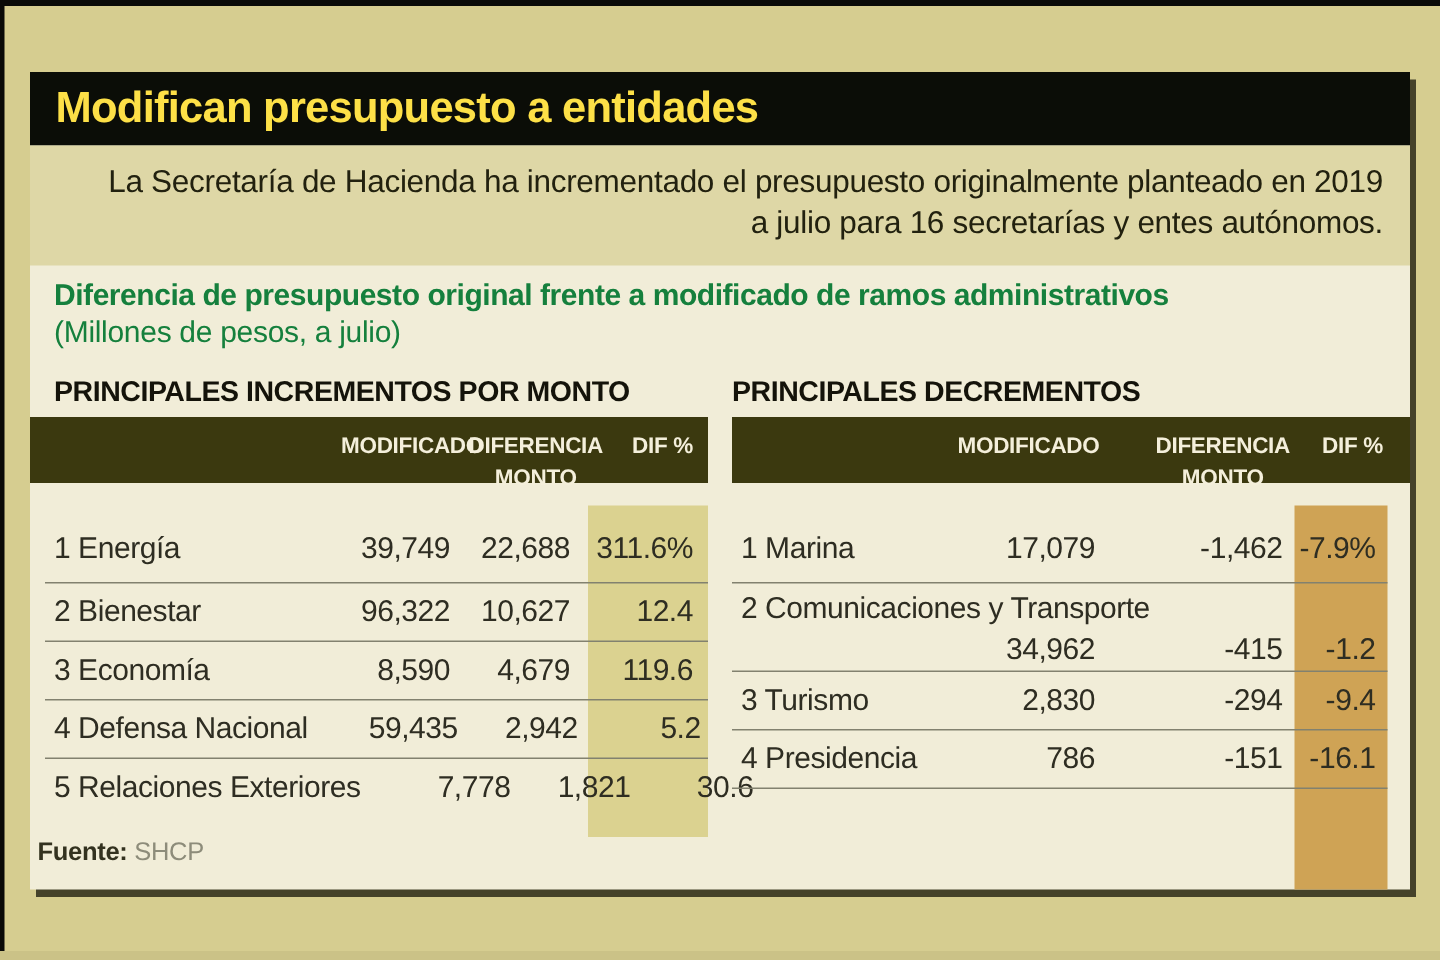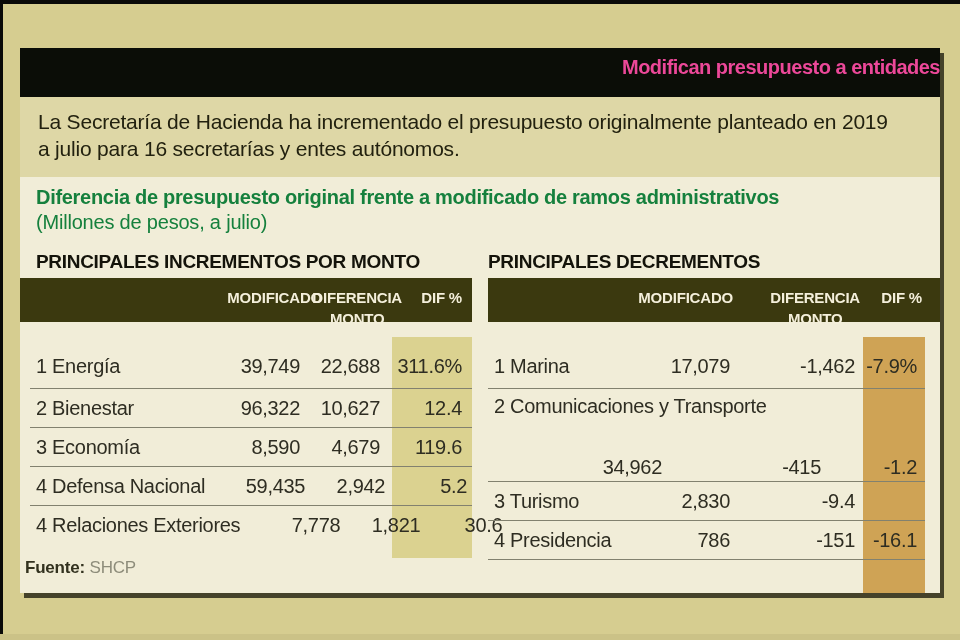--- a/index.html
+++ b/index.html
@@ -23,29 +23,29 @@
   .edge-left{position:absolute;left:0;top:0;width:3px;height:640px;background:#0a0a08;}
   .edge-bottom{position:absolute;left:0;top:634px;width:960px;height:6px;background:#cbc287;}
 
   .panel{
     position:absolute;left:20px;top:48px;width:920px;height:545px;
     background:var(--panel);
     box-shadow:4px 5px 0 #45422a;
   }
   .title-bar{position:absolute;left:0;top:0;width:920px;height:49px;background:#0b0d07;}
   .title-bar h1{
-    margin:0;padding:8px 0 0 17px;font-size:20px;font-weight:bold;
-    letter-spacing:-0.5px;color:#ec4899;text-align:right;
+    margin:0;padding:8px 0 0 17px;font-size:29px;font-weight:bold;
+    letter-spacing:-0.5px;color:#fde047;
   }
   .subhead{
     position:absolute;left:0;top:49px;width:920px;height:80px;background:var(--band);
     box-sizing:border-box;padding:11px 18px 0;
     font-size:21px;line-height:27px;letter-spacing:-0.2px;color:#22210f;
   }
-  .subhead span{display:block;}
+  .subhead span{display:block;text-align:right;}
   .note{position:absolute;left:16px;top:137px;color:#15803d;}
   .note .bold{display:block;font-size:20px;font-weight:bold;line-height:25px;letter-spacing:-0.3px;}
   .note .light{display:block;font-size:20px;line-height:25px;letter-spacing:-0.2px;}
 
   .section-title{
     position:absolute;top:203px;font-size:19px;font-weight:bold;
     letter-spacing:-0.3px;color:#14130a;white-space:nowrap;
   }
   #title-inc{left:16px;}
   #title-dec{left:468px;}
@@ -78,21 +78,21 @@
   #rows-dec .trow{grid-template-columns:1fr 120px 125px 62px;}
   .trow.first{padding-top:16px;padding-bottom:9px;}
   .trow.last{border-bottom:none;}
   .cell{white-space:nowrap;}
   .cell.num{text-align:right;}
   #rows-inc .name{padding-left:6px;}
   #rows-inc .num{padding-right:2px;}
   #rows-inc .dif{padding-right:10px;}
   #rows-dec .name{padding-left:6px;}
   #rows-dec .num{padding-right:8px;}
-  .trow.two-line{grid-template-rows:auto auto;padding-top:4px;padding-bottom:0;gap:34px;}
+  .trow.two-line{grid-template-rows:auto auto;padding-top:4px;padding-bottom:0;}
   .trow.two-line .name{grid-column:1 / -1;grid-row:1;}
   .trow.two-line .num{grid-row:2;line-height:28px;}
   .trow.two-line .cell:nth-child(2){grid-column:2;}
   .trow.two-line .cell:nth-child(3){grid-column:3;}
   .trow.two-line .cell:nth-child(4){grid-column:4;}
   .trow.two-line.last{padding-top:8px;}
 
   .source{position:absolute;left:5px;top:510px;font-size:17px;letter-spacing:-0.2px;}
   .source .lbl{font-weight:bold;color:#33321f;}
   .source .val{color:#8d8c7a;}
@@ -163,21 +163,21 @@
         <span class="cell num diferencia">4,679</span>
         <span class="cell num dif">119.6</span>
       </div>
       <div class="trow">
         <span class="cell name">4 Defensa Nacional</span>
         <span class="cell num modificado">59,435</span>
         <span class="cell num diferencia">2,942</span>
         <span class="cell num dif">5.2</span>
       </div>
       <div class="trow last">
-        <span class="cell name">4 Relaciones Exteriores</span>
+        <span class="cell name">5 Relaciones Exteriores</span>
         <span class="cell num modificado">7,778</span>
         <span class="cell num diferencia">1,821</span>
         <span class="cell num dif">30.6</span>
       </div>
     </div>
   <div class="rows" id="rows-dec">
       <div class="trow first">
         <span class="cell name">1 Marina</span>
         <span class="cell num modificado">17,079</span>
         <span class="cell num diferencia">-1,462</span>
@@ -185,20 +185,21 @@
       </div>
       <div class="trow two-line">
         <span class="cell name">2 Comunicaciones y Transporte</span>
         <span class="cell num modificado">34,962</span>
         <span class="cell num diferencia">-415</span>
         <span class="cell num dif">-1.2</span>
       </div>
       <div class="trow">
         <span class="cell name">3 Turismo</span>
         <span class="cell num modificado">2,830</span>
+        <span class="cell num diferencia">-294</span>
         <span class="cell num dif">-9.4</span>
       </div>
       <div class="trow">
         <span class="cell name">4 Presidencia</span>
         <span class="cell num modificado">786</span>
         <span class="cell num diferencia">-151</span>
         <span class="cell num dif">-16.1</span>
       </div>
     </div>
 

